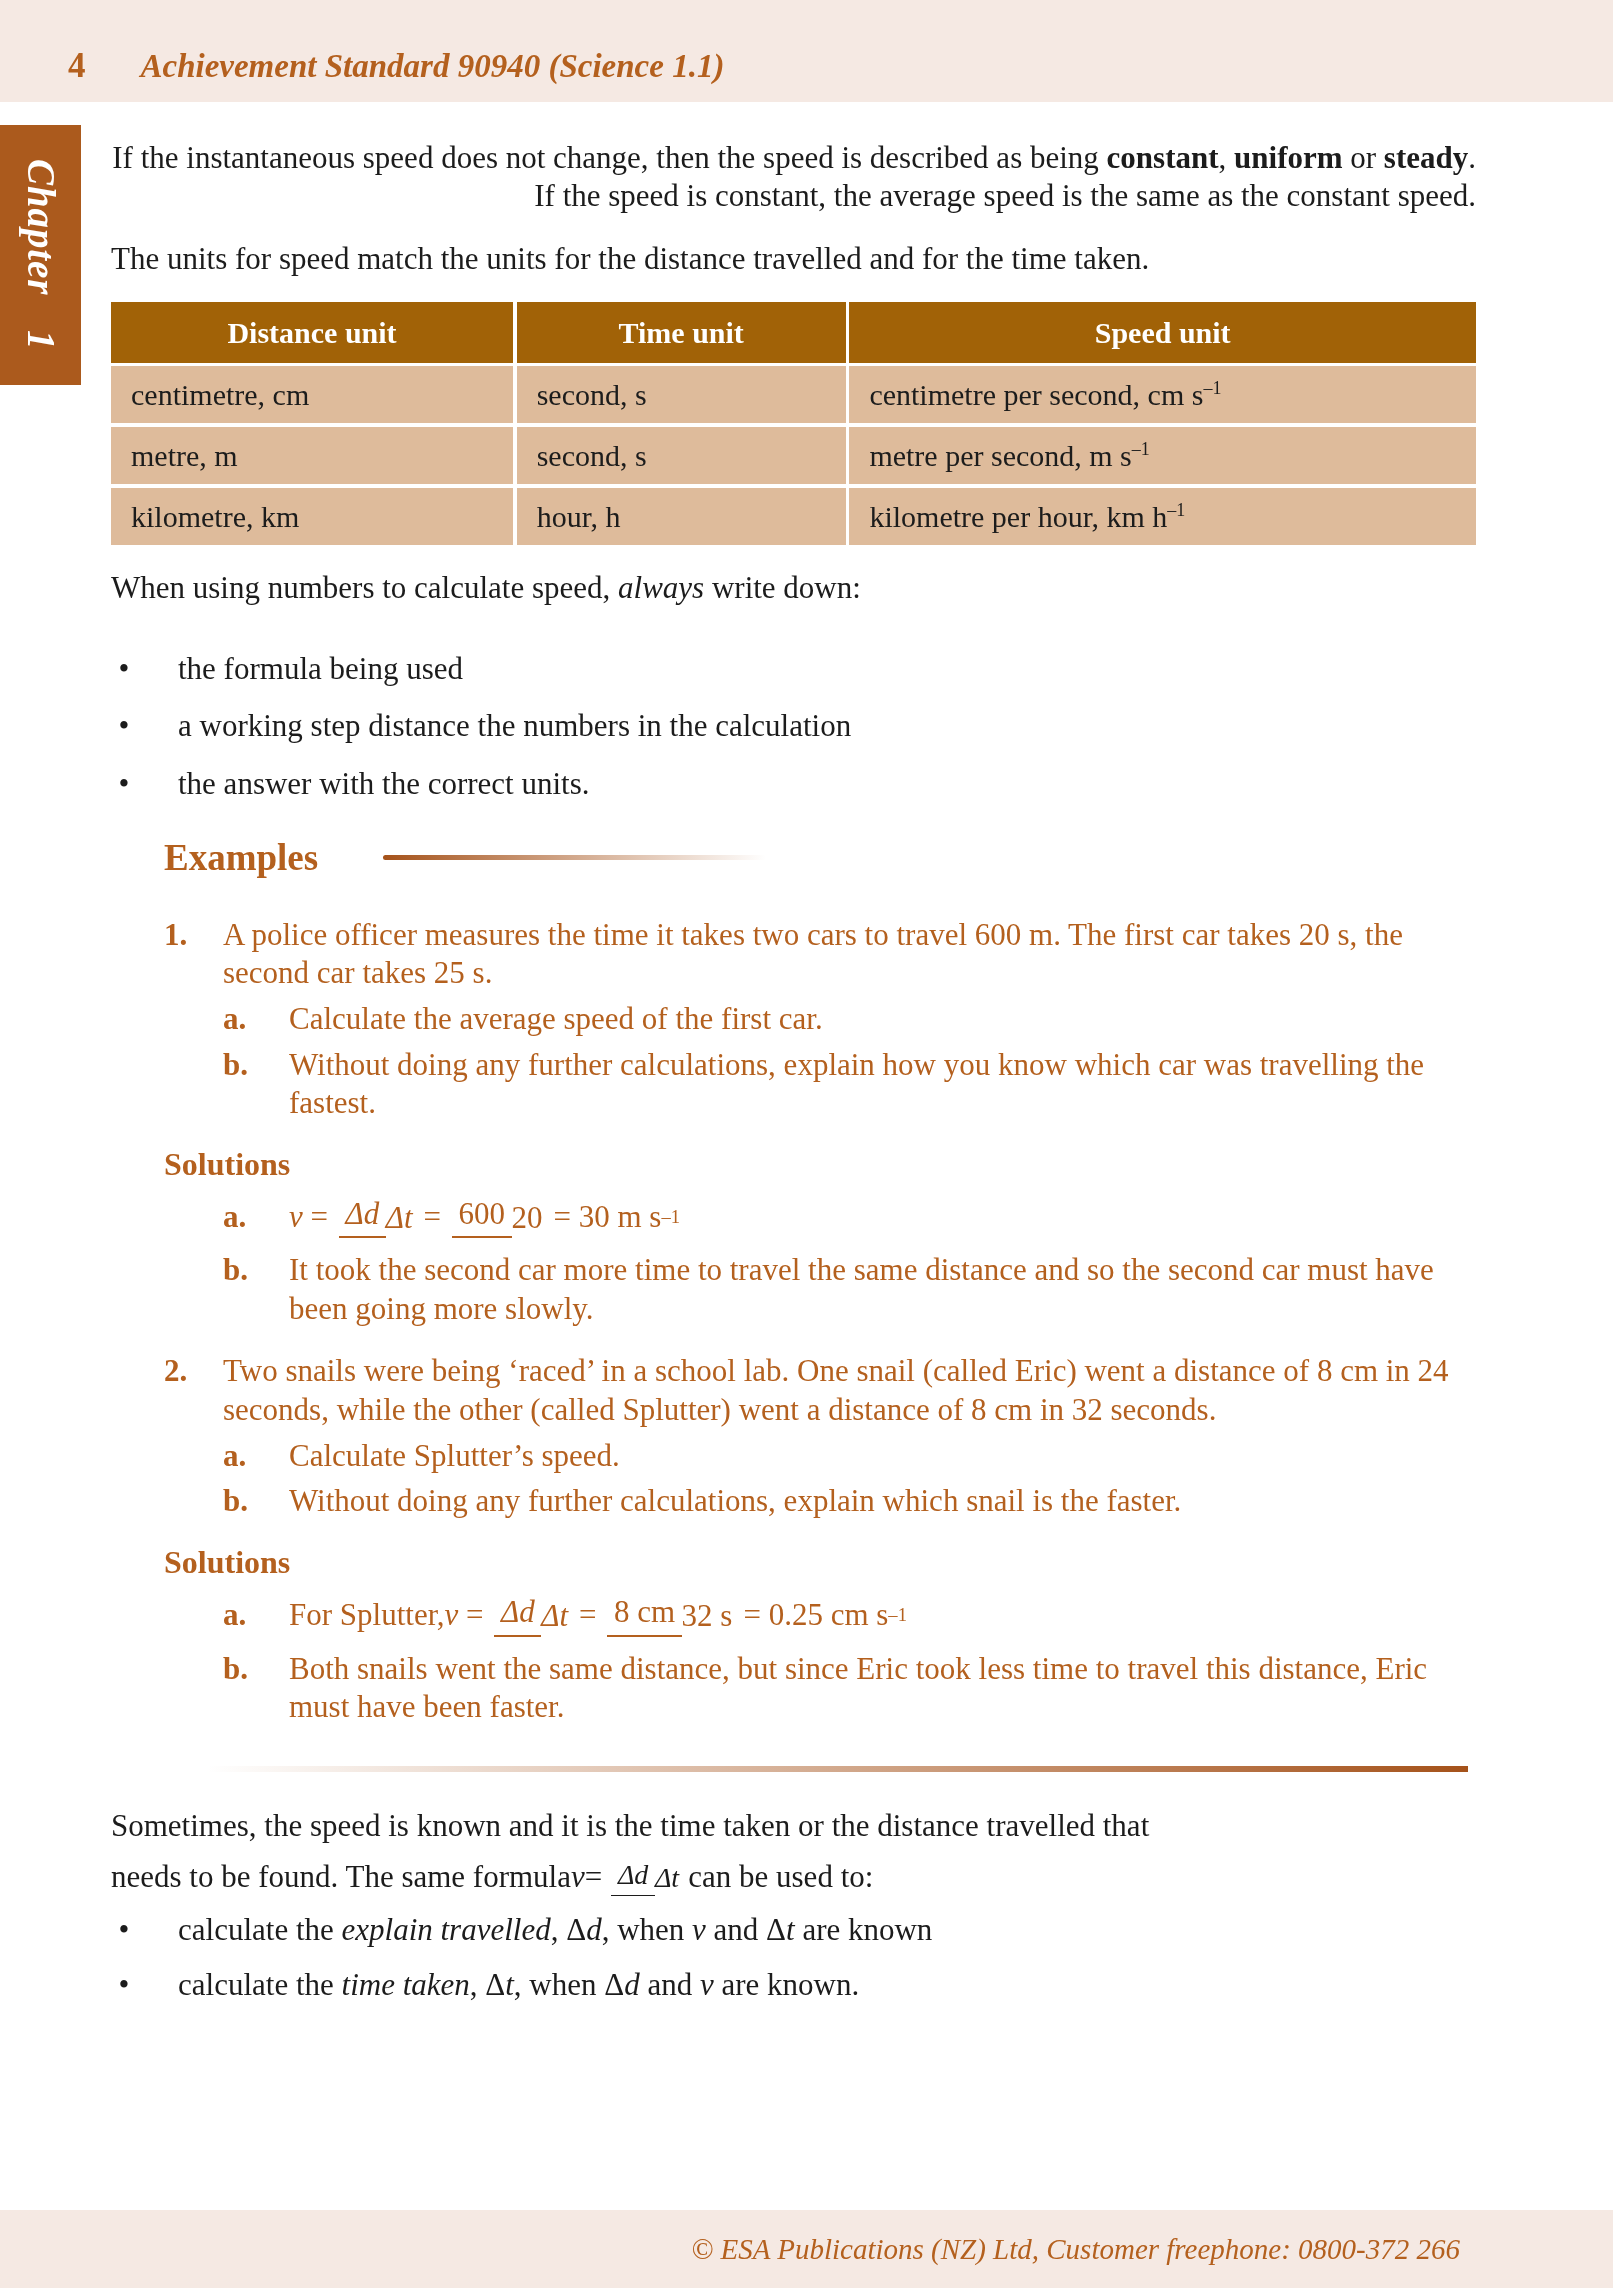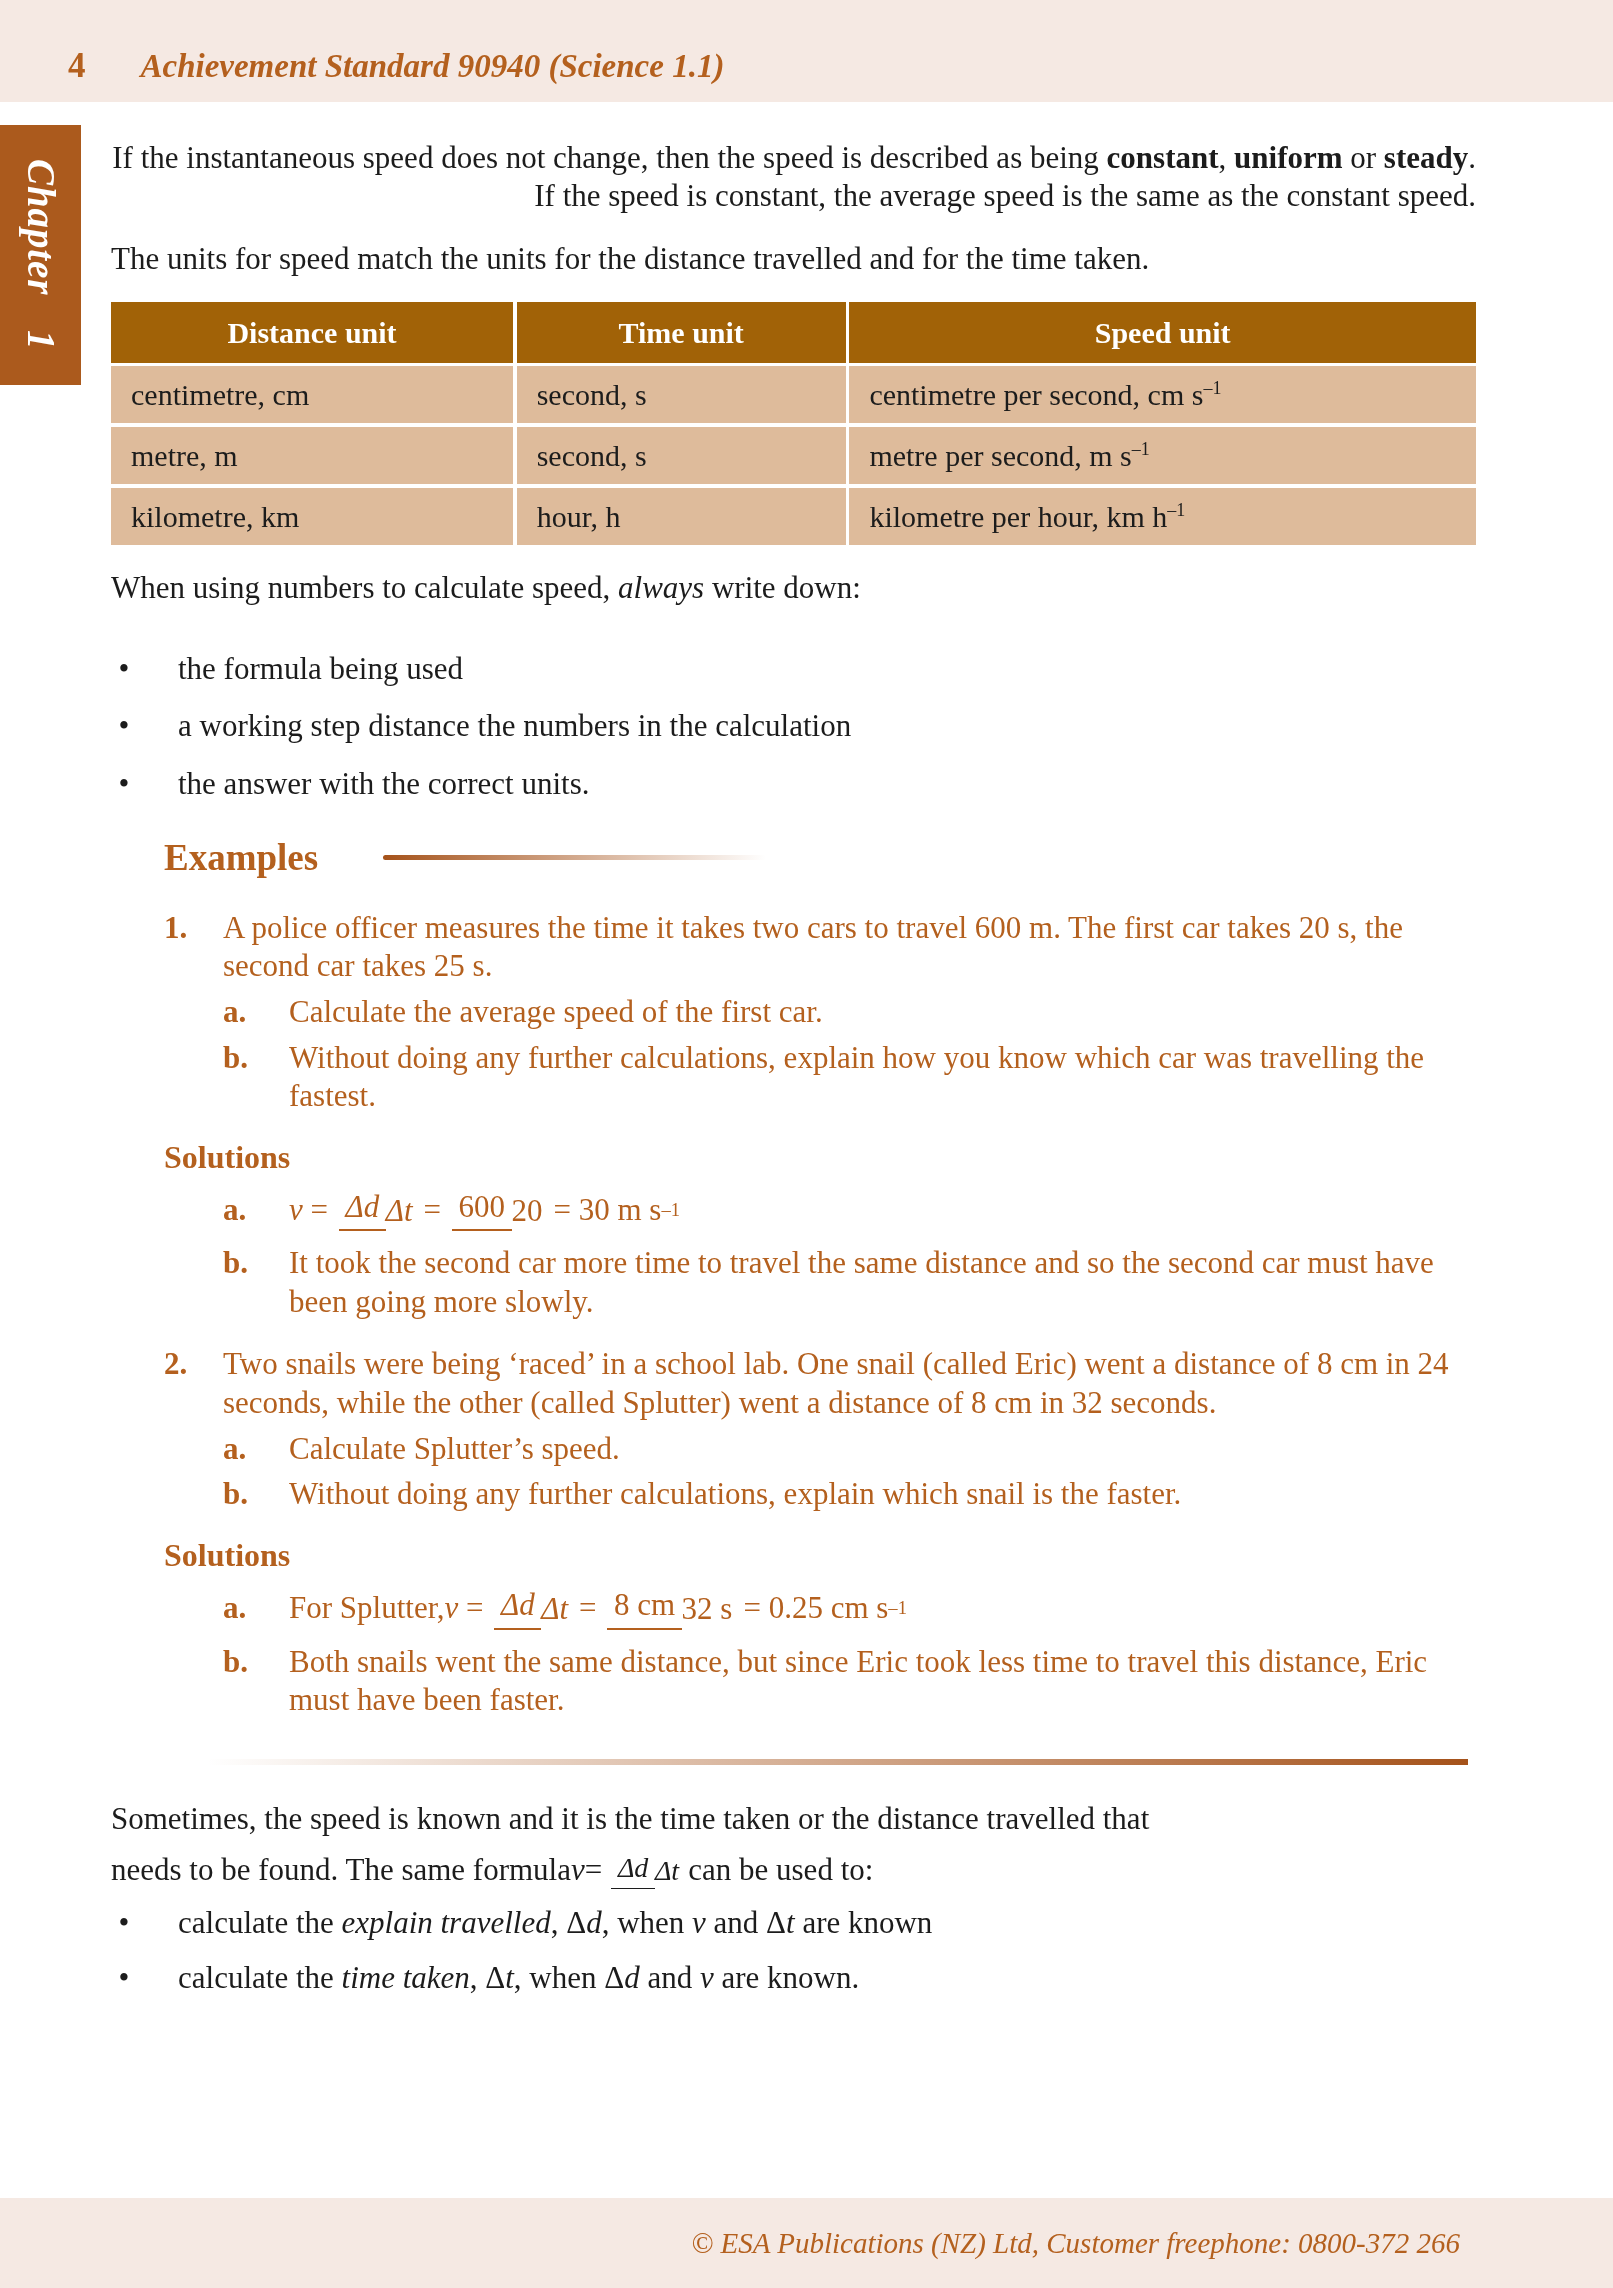--- a/index.html
+++ b/index.html
@@ -18,21 +18,21 @@
   .top-band {
     height: 102px;
     display: flex; align-items: flex-end;
     padding: 0 0 14.8px 68px;
     color: #b4601e;
   }
   .page-number { font-weight: bold; font-size: 35px; }
   .header-title { font-weight: bold; font-style: italic; font-size: 33px; margin-left: 55px; }
 
   .bottom-band {
-    position: absolute; left: 0; bottom: 0; height: 91px;
+    position: absolute; left: 0; bottom: 0; height: 79px;
     display: flex; align-items: center; justify-content: flex-end;
     padding-right: 153px;
     color: #b4601e; font-style: italic; font-size: 29px;
   }
 
   
   .chapter-tab {
     position: absolute; left: 0; top: 125px;
     width: 81px; height: 260px;
     background: #ab5a1d;
@@ -72,21 +72,21 @@
   .bullets li { position: relative; padding-left: 67px; margin-bottom: 19.4px; }
   .bullets li::before {
     content: "\2022";
     position: absolute; left: 7.4px; top: 0;
   }
   .bullets.tight { margin-top: 14.8px; }
   .bullets.tight li { margin-bottom: 16.6px; }
 
   
   .examples { color: #b4601e; margin-top: 31px; }
-  .ex-head { display: flex; align-items: center; padding-left: 53px; margin-bottom: 28px; }
+  .ex-head { display: flex; align-items: center; padding-left: 53px; margin-bottom: 35px; }
   .ex-head h2 { font-size: 37px; font-weight: bold; }
   .grad-line {
     height: 5.5px; width: 383px; margin-left: 65px; border-radius: 2.8px;
     background: linear-gradient(to right, #a5521a, rgba(255,255,255,0));
   }
   .ex-item { padding-left: 53px; margin-top: 24px; }
   .q-row { display: flex; }
   .q-num { width: 59px; font-weight: bold; flex: none; }
   .q-text { flex: 1; }
   .sub { display: flex; padding-left: 59px; margin-top: 7.4px; }

